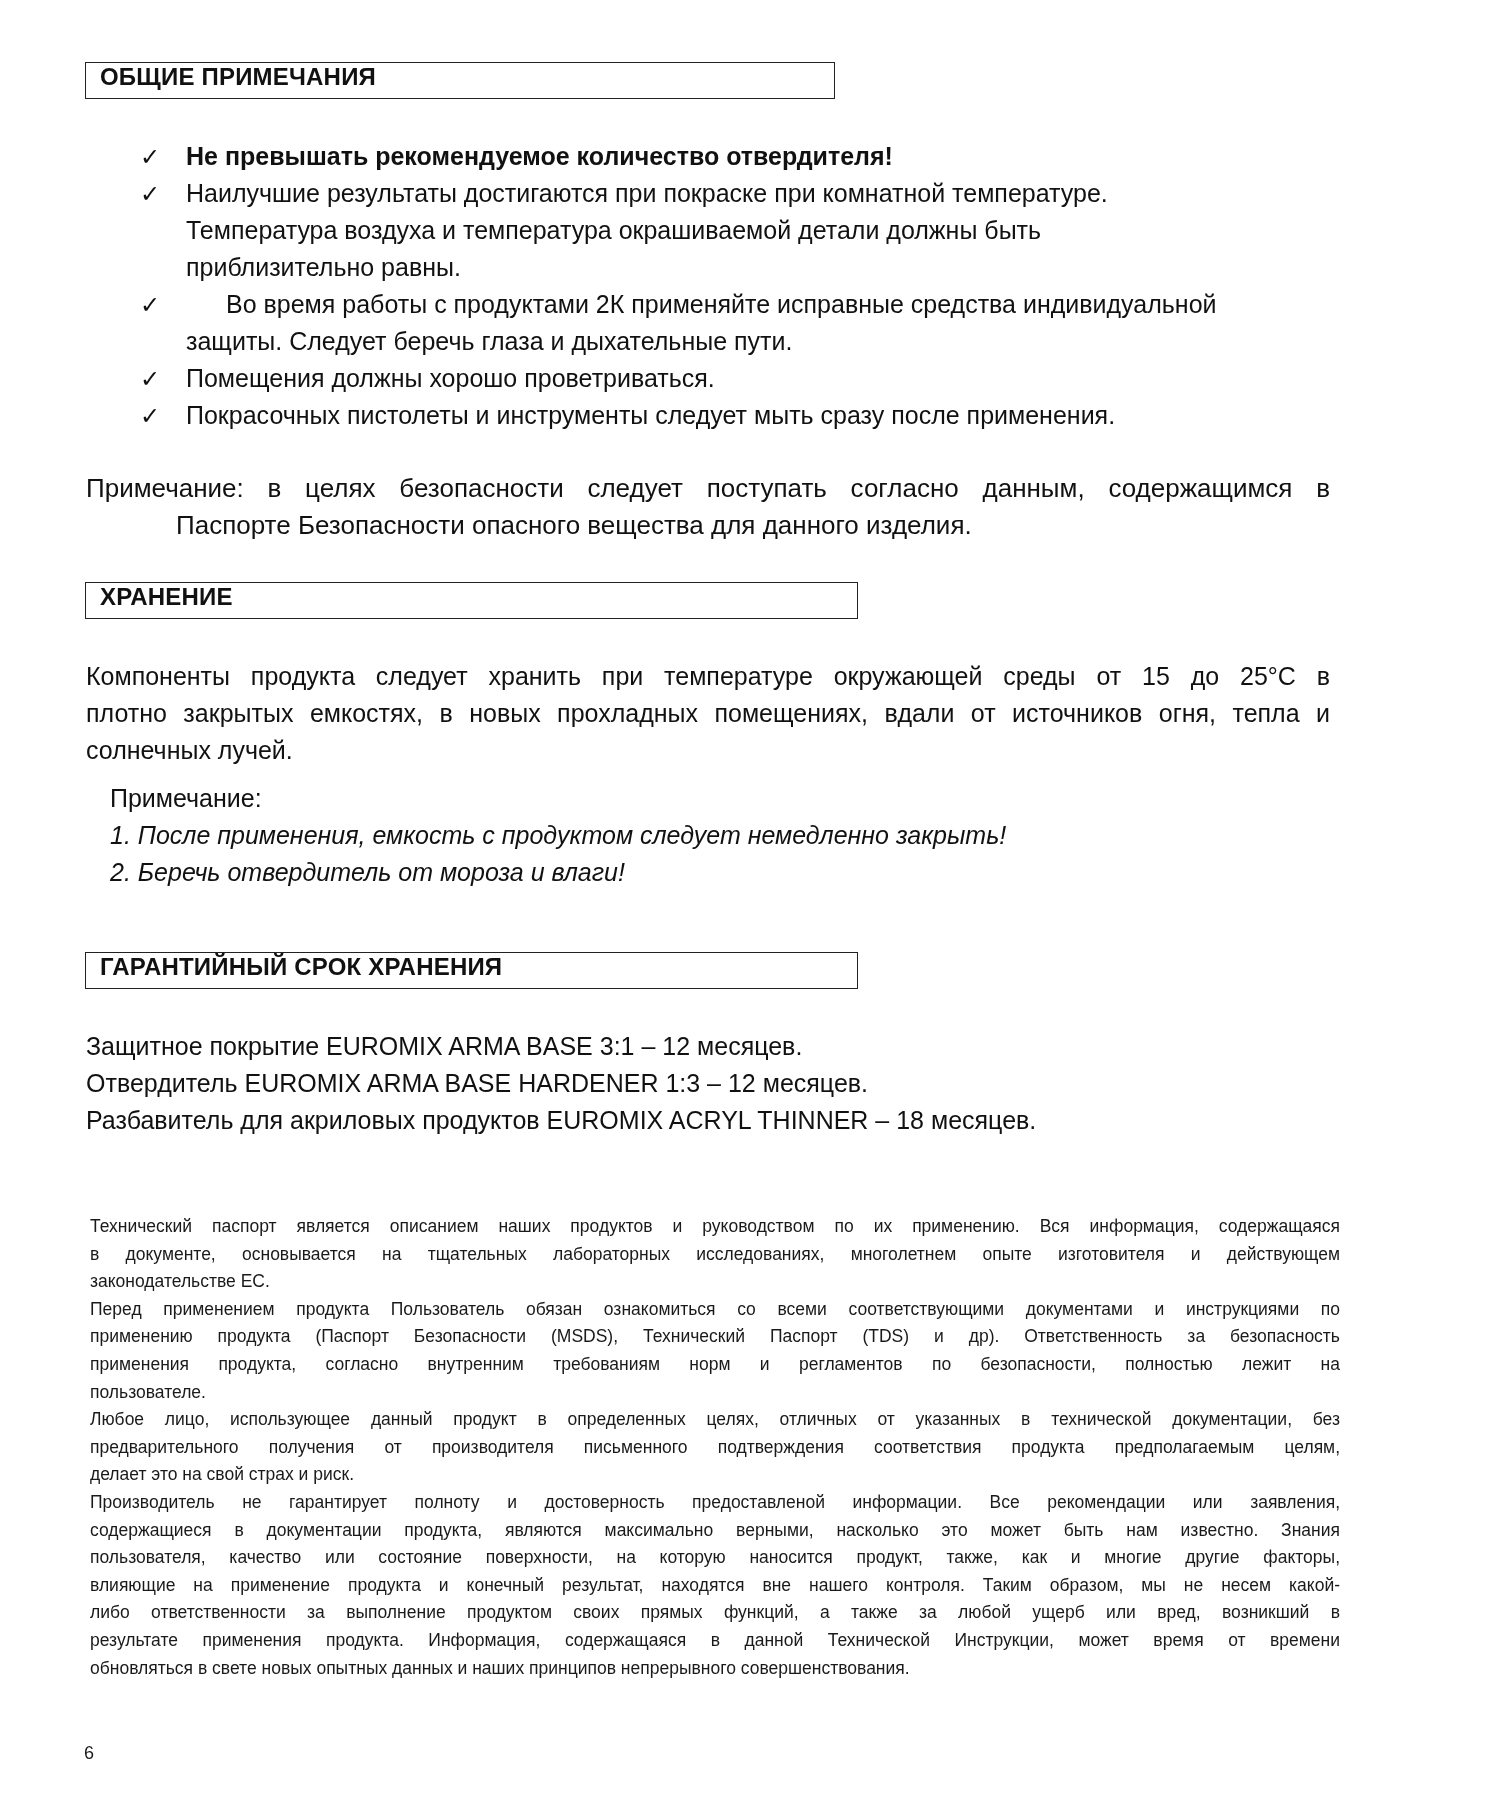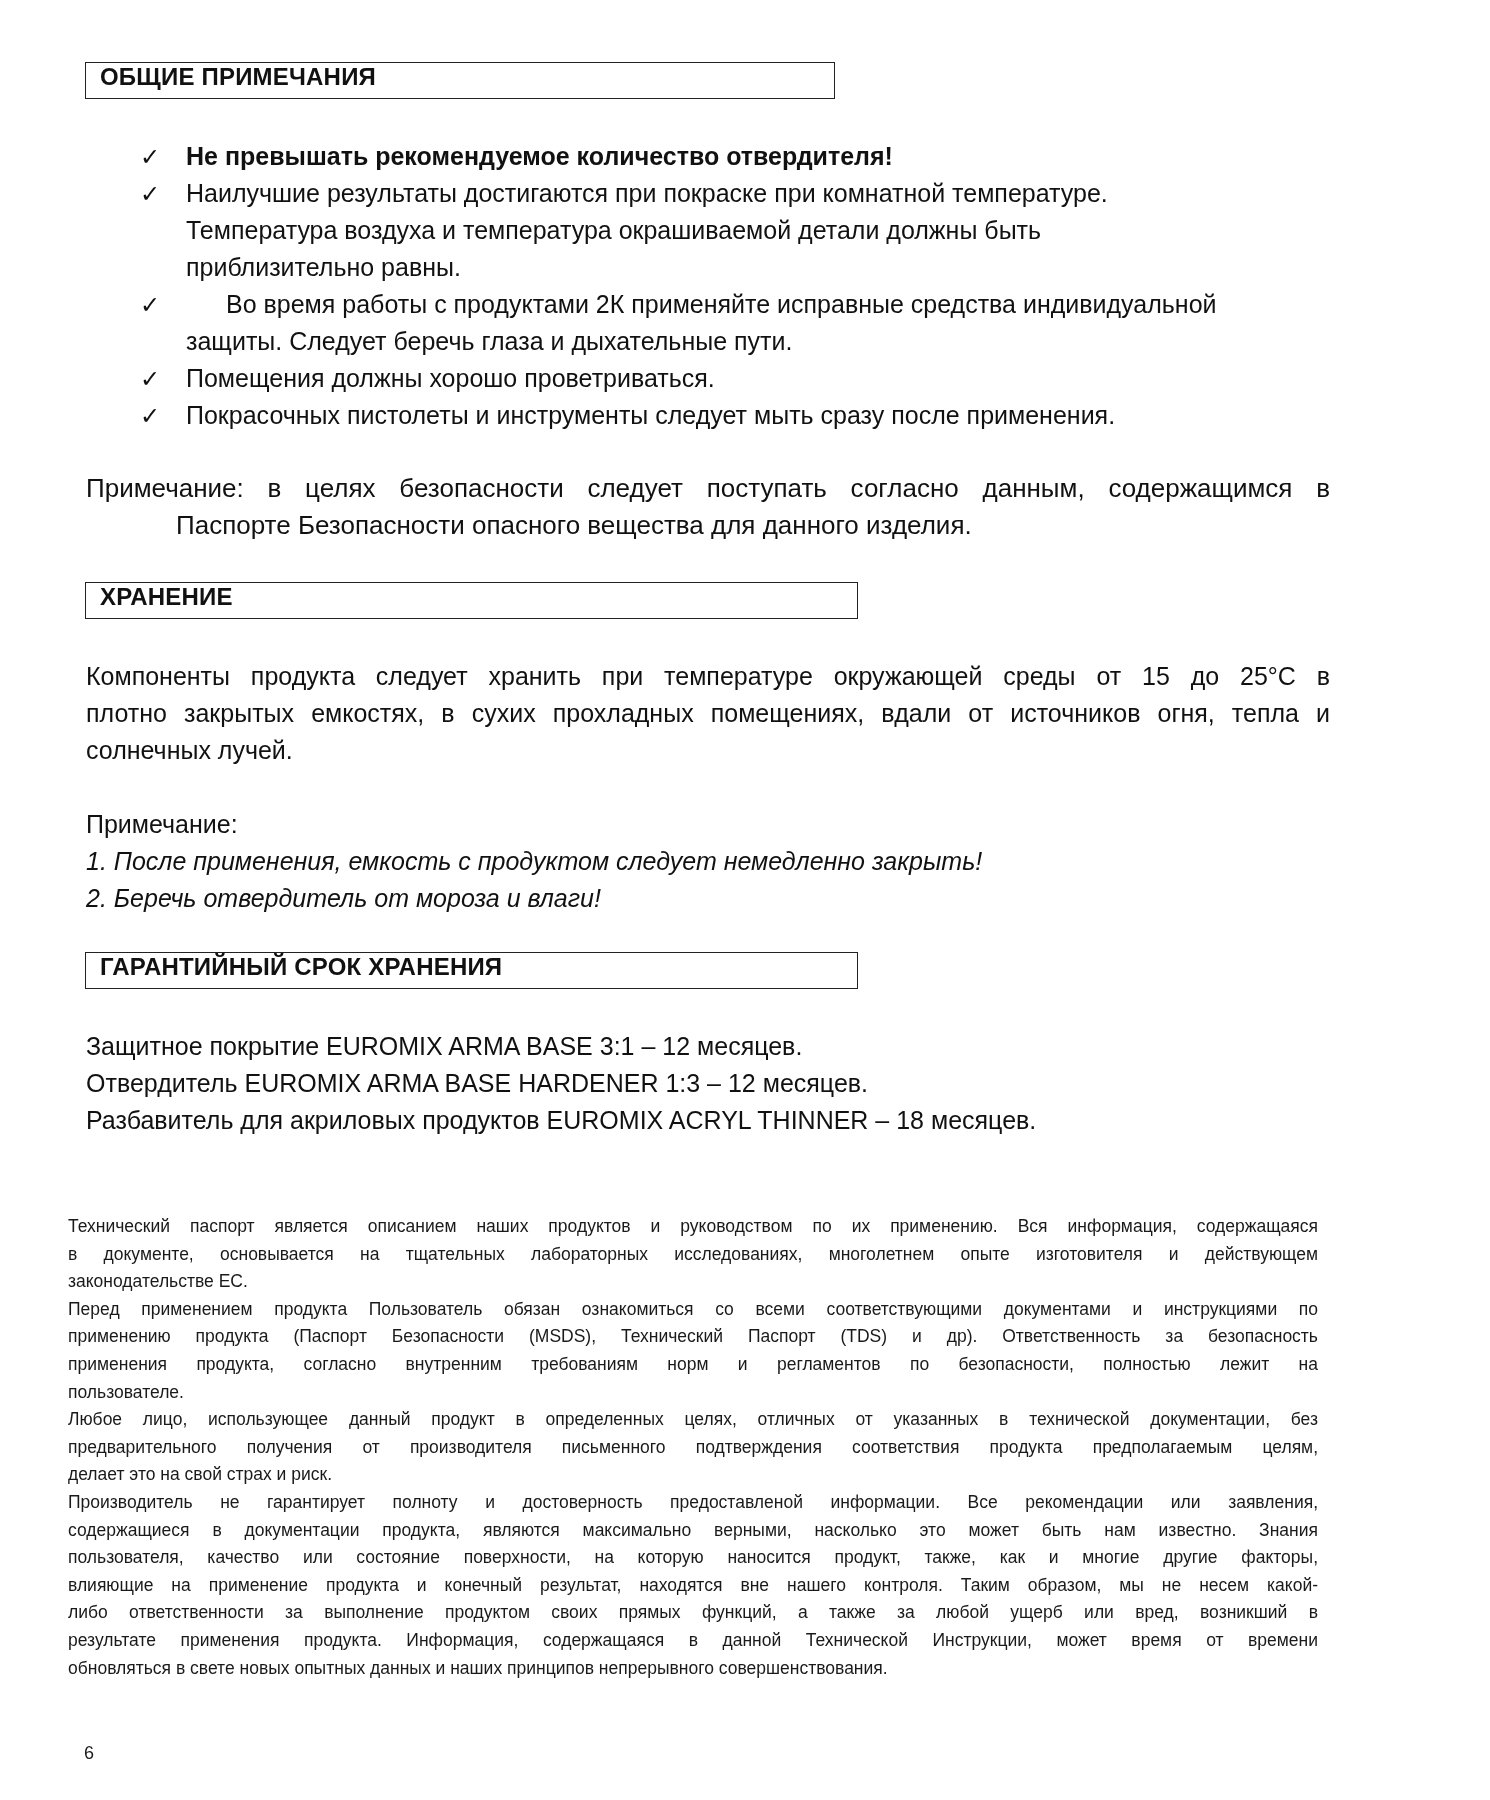--- a/index.html
+++ b/index.html
@@ -27,21 +27,21 @@
   .note-italic .l1 { text-align: justify; text-align-last: justify; display: block; }
   .note-italic .l2 { display: block; padding-left: 90px; }
   .para {
     position: absolute; left: 86px; width: 1244px;
     font-size: 25px; line-height: 37px;
   }
   .para .just { display: block; text-align: justify; text-align-last: justify; }
   .para .line { display: block; }
   .para .ital { display: block; font-style: italic; }
   .disclaimer {
-    position: absolute; left: 68px; top: 1213px; width: 1250px;
+    position: absolute; left: 90px; top: 1213px; width: 1250px;
     font-size: 17.5px; line-height: 27.6px; color: #1a1a1a;
   }
   .disclaimer .dl { display: block; text-align: justify; text-align-last: justify; white-space: nowrap; overflow: hidden; }
   .disclaimer .dl.last { text-align-last: left; }
   .page-number {
     position: absolute; left: 84px; top: 1743px;
     font-size: 18px; color: #1a1a1a;
   }
 </style>
 </head>
@@ -91,25 +91,25 @@
   <span class="l1">Примечание: в целях безопасности следует поступать согласно данным, содержащимся в</span>
   <span class="l2">Паспорте Безопасности опасного вещества для данного изделия.</span>
 </div>
 
 <div class="section-box" style="top:582px; width:773px;">
   <span>ХРАНЕНИЕ</span>
 </div>
 
 <div class="para" style="top:658px;">
   <span class="just">Компоненты продукта следует хранить при температуре окружающей среды от 15 до 25°C в</span>
-  <span class="just">плотно закрытых емкостях, в сухих прохладных помещениях, вдали от источников огня, тепла и</span>
+  <span class="just">плотно закрытых емкостях, в новых прохладных помещениях, вдали от источников огня, тепла и</span>
   <span class="line">солнечных лучей.</span>
 </div>
 
-<div class="para" style="top:806px;">
+<div class="para" style="top:780px;margin-left:24px;">
   <span class="line">Примечание:</span>
   <span class="ital">1. После применения, емкость с продуктом следует немедленно закрыть!</span>
   <span class="ital">2. Беречь отвердитель от мороза и влаги!</span>
 </div>
 
 <div class="section-box" style="top:952px; width:773px;">
   <span>ГАРАНТИЙНЫЙ СРОК ХРАНЕНИЯ</span>
 </div>
 
 <div class="para" style="top:1028px;">

